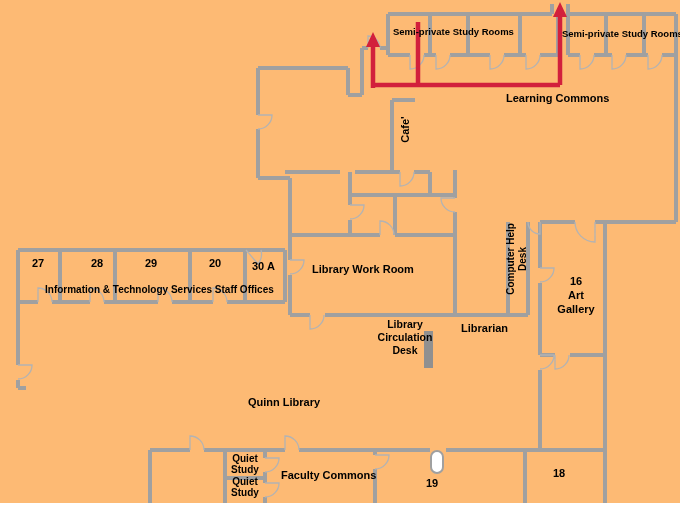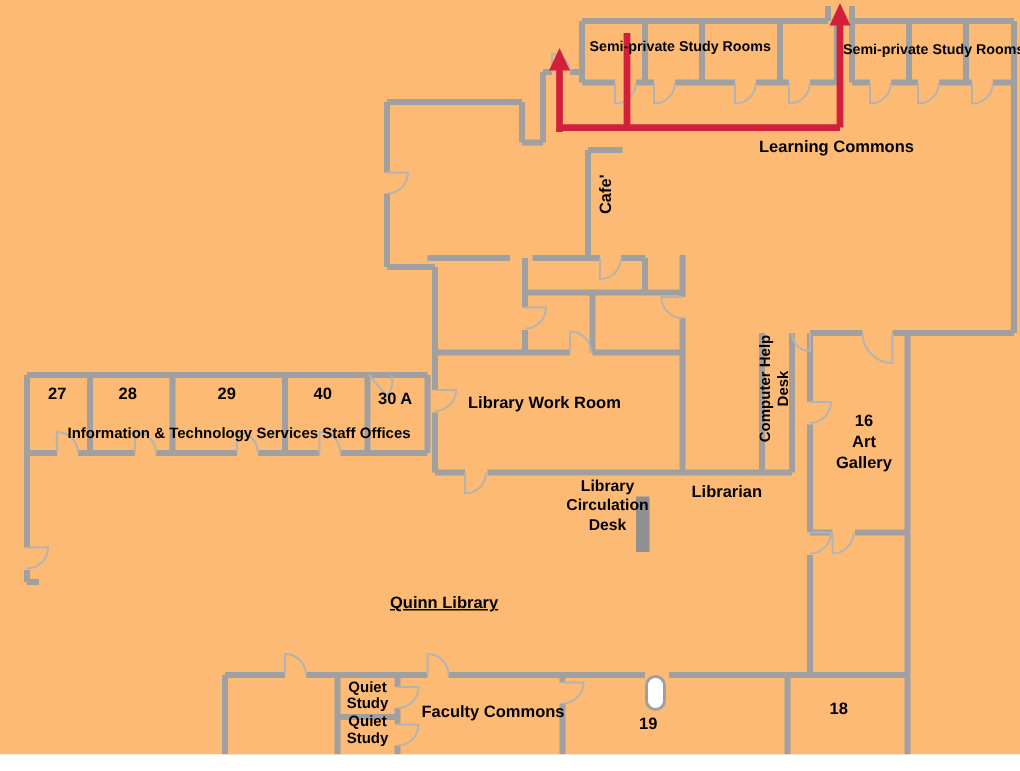--- a/index.html
+++ b/index.html
@@ -111,40 +111,40 @@
   <div class="lbl" style="left:461px;top:286px;margin-top:36px;">Librarian</div>
 
   <div class="lbl ml" style="left:548px;top:274px;width:56px;line-height:14px;">16
 Art
 Gallery</div>
 
   <div class="lbl ml" style="left:356px;top:318px;width:68px;font-size:10.5px;line-height:13px;margin-left:15px;">Library
 Circulation
 Desk</div>
 
-  <div class="lbl" style="left:260px;top:396px;text-decoration:underline;">Quinn Library</div>
+  <div class="lbl" style="left:248px;top:396px;">Quinn Library</div>
 
 
   <div class="lbl" style="left:553px;top:467px;">18</div>
 
   <div class="lbl" style="left:426px;top:477px;">19</div>
 
   <div class="lbl ml" style="left:223px;top:453px;width:44px;font-size:10px;line-height:11px;">Quiet
 Study</div>
 
   <div class="lbl ml" style="left:223px;top:476px;width:44px;font-size:10px;line-height:11px;">Quiet
 Study</div>
 
   <div class="lbl" style="left:281px;top:469px;">Faculty Commons</div>
 
   <div class="lbl" style="left:45px;top:284px;font-size:10px;">Information &amp; Technology Services Staff Offices</div>
 
   <div class="lbl" style="left:32px;top:257px;">27</div>
 
-  <div class="lbl" style="left:79px;top:257px;">28</div>
+  <div class="lbl" style="left:91px;top:257px;">28</div>
 
   <div class="lbl" style="left:145px;top:257px;">29</div>
 
-  <div class="lbl" style="left:209px;top:257px;">40</div>
+  <div class="lbl" style="left:209px;top:257px;">20</div>
 
   <div class="lbl" style="left:252px;top:260px;">30 A</div>
 
 </div>
 
 </body></html>

